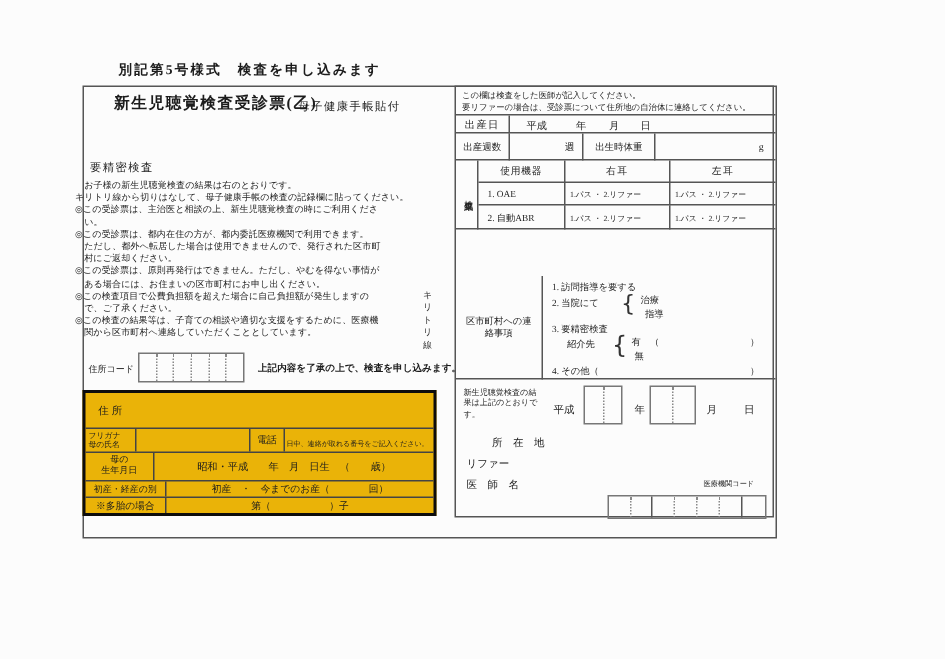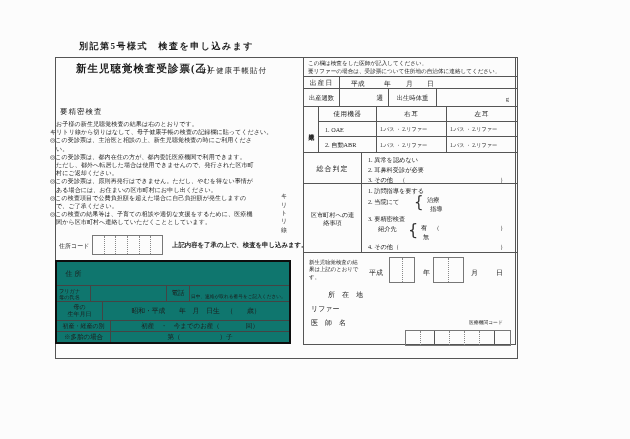--- a/index.html
+++ b/index.html
@@ -9,21 +9,21 @@
     font-family:"Liberation Serif","DejaVu Serif",serif;
   }
   .abs{position:absolute;}
   .pre{white-space:pre;}
   
   #outer{left:55px;top:57px;width:461px;height:300px;border:1px solid #555;}
   
   .bodyline{font-size:6px;line-height:8.2px;white-space:pre;letter-spacing:0.1px;color:#222;}
   
   #app-table{left:55px;top:260px;width:236px;height:84px;border:2px solid #0d0d0d;
-    box-sizing:border-box;display:flex;flex-direction:column;background:#0f766e;}
+    box-sizing:border-box;display:flex;flex-direction:column;background:#eab308;}
   .trow{display:flex;box-sizing:border-box;border-top:1px solid #444;}
   .trow:first-child{border-top:none;}
   .tcell{box-sizing:border-box;border-left:1px solid #444;display:flex;align-items:center;overflow:hidden;}
   .tcell:first-child{border-left:none;}
   .cen{justify-content:center;text-align:center;}
   
   #rp{left:303px;top:57px;width:213px;height:288px;border:1px solid #555;box-sizing:border-box;}
   .r-abs{position:absolute;box-sizing:border-box;}
   .dotcell{box-sizing:border-box;border-left:1px dotted #888;height:100%;}
   .dotcell.first{border-left:none;}
@@ -137,27 +137,20 @@
 
     <div class="r-abs" style="left:15px;top:15px;width:57px;height:15px;border-bottom:1px solid #555;display:flex;align-items:center;padding-left:6px;font-size:6.2px;box-sizing:border-box;">1. OAE</div>
     <div class="r-abs" style="left:72px;top:15px;width:70px;height:15px;border-left:1px solid #555;border-bottom:1px solid #555;display:flex;align-items:center;padding-left:3px;font-size:5.2px;white-space:nowrap;box-sizing:border-box;">1.パス ・ 2.リファー</div>
     <div class="r-abs" style="left:142px;top:15px;width:71px;height:15px;border-left:1px solid #555;border-bottom:1px solid #555;display:flex;align-items:center;padding-left:3px;font-size:5.2px;white-space:nowrap;box-sizing:border-box;">1.パス ・ 2.リファー</div>
 
     <div class="r-abs" style="left:15px;top:30px;width:57px;height:16px;display:flex;align-items:center;padding-left:6px;font-size:6.2px;box-sizing:border-box;">2. 自動ABR</div>
     <div class="r-abs" style="left:72px;top:30px;width:70px;height:16px;border-left:1px solid #555;display:flex;align-items:center;padding-left:3px;font-size:5.2px;white-space:nowrap;box-sizing:border-box;">1.パス ・ 2.リファー</div>
     <div class="r-abs" style="left:142px;top:30px;width:71px;height:16px;border-left:1px solid #555;display:flex;align-items:center;padding-left:3px;font-size:5.2px;white-space:nowrap;box-sizing:border-box;">1.パス ・ 2.リファー</div>
   </div>
 
-  <div class="r-abs" style="left:0;top:95px;width:213px;height:31px;border-bottom:1px solid #555;">
-    <div class="r-abs" style="left:0;top:0;width:58px;height:31px;border-right:1px solid #555;display:flex;align-items:center;justify-content:center;font-size:7px;letter-spacing:1px;">総合判定</div>
-    <div class="r-abs" style="left:64px;top:2.5px;font-size:6.2px;white-space:pre;">1. 異常を認めない</div>
-    <div class="r-abs" style="left:64px;top:12.5px;font-size:6.2px;white-space:pre;">2. 耳鼻科受診が必要</div>
-    <div class="r-abs" style="left:64px;top:22.5px;font-size:6.2px;white-space:pre;">3. その他　（</div>
-    <div class="r-abs" style="left:196px;top:22.5px;font-size:6.2px;">）</div>
-  </div>
 
   <div class="r-abs" style="left:0;top:126px;width:213px;height:69px;border-bottom:1px solid #555;">
     <div class="r-abs" style="left:0;top:0;width:58px;height:69px;border-right:1px solid #555;display:flex;align-items:center;justify-content:center;">
       <div style="font-size:6.2px;line-height:8px;text-align:center;">
         <div>区市町村への連</div>
         <div>絡事項</div>
       </div>
     </div>
     <div class="r-abs" style="left:64px;top:3px;font-size:6.2px;white-space:pre;">1. 訪問指導を要する</div>
     <div class="r-abs" style="left:64px;top:13.5px;font-size:6.2px;white-space:pre;">2. 当院にて</div>

